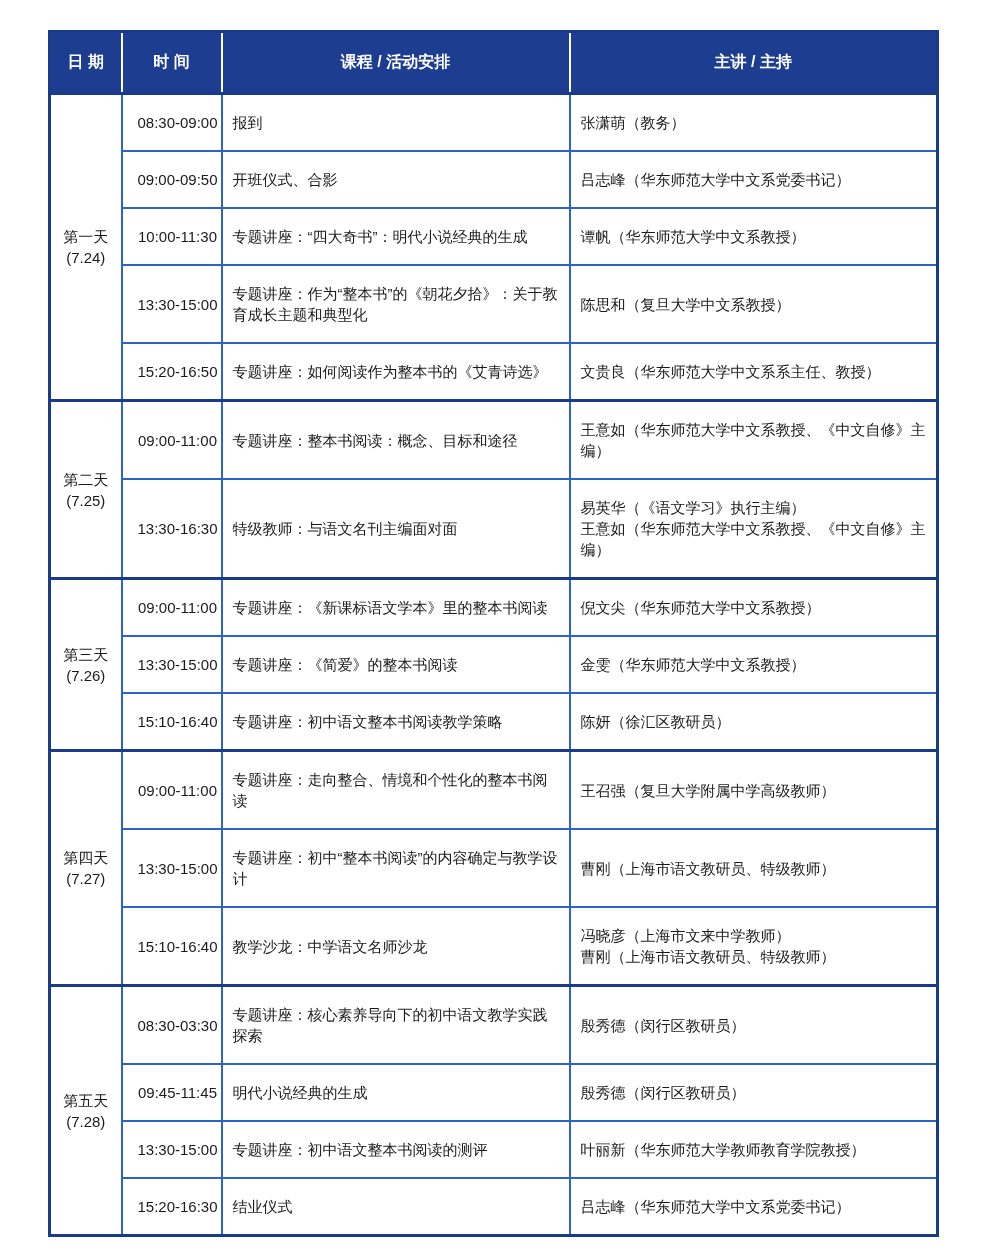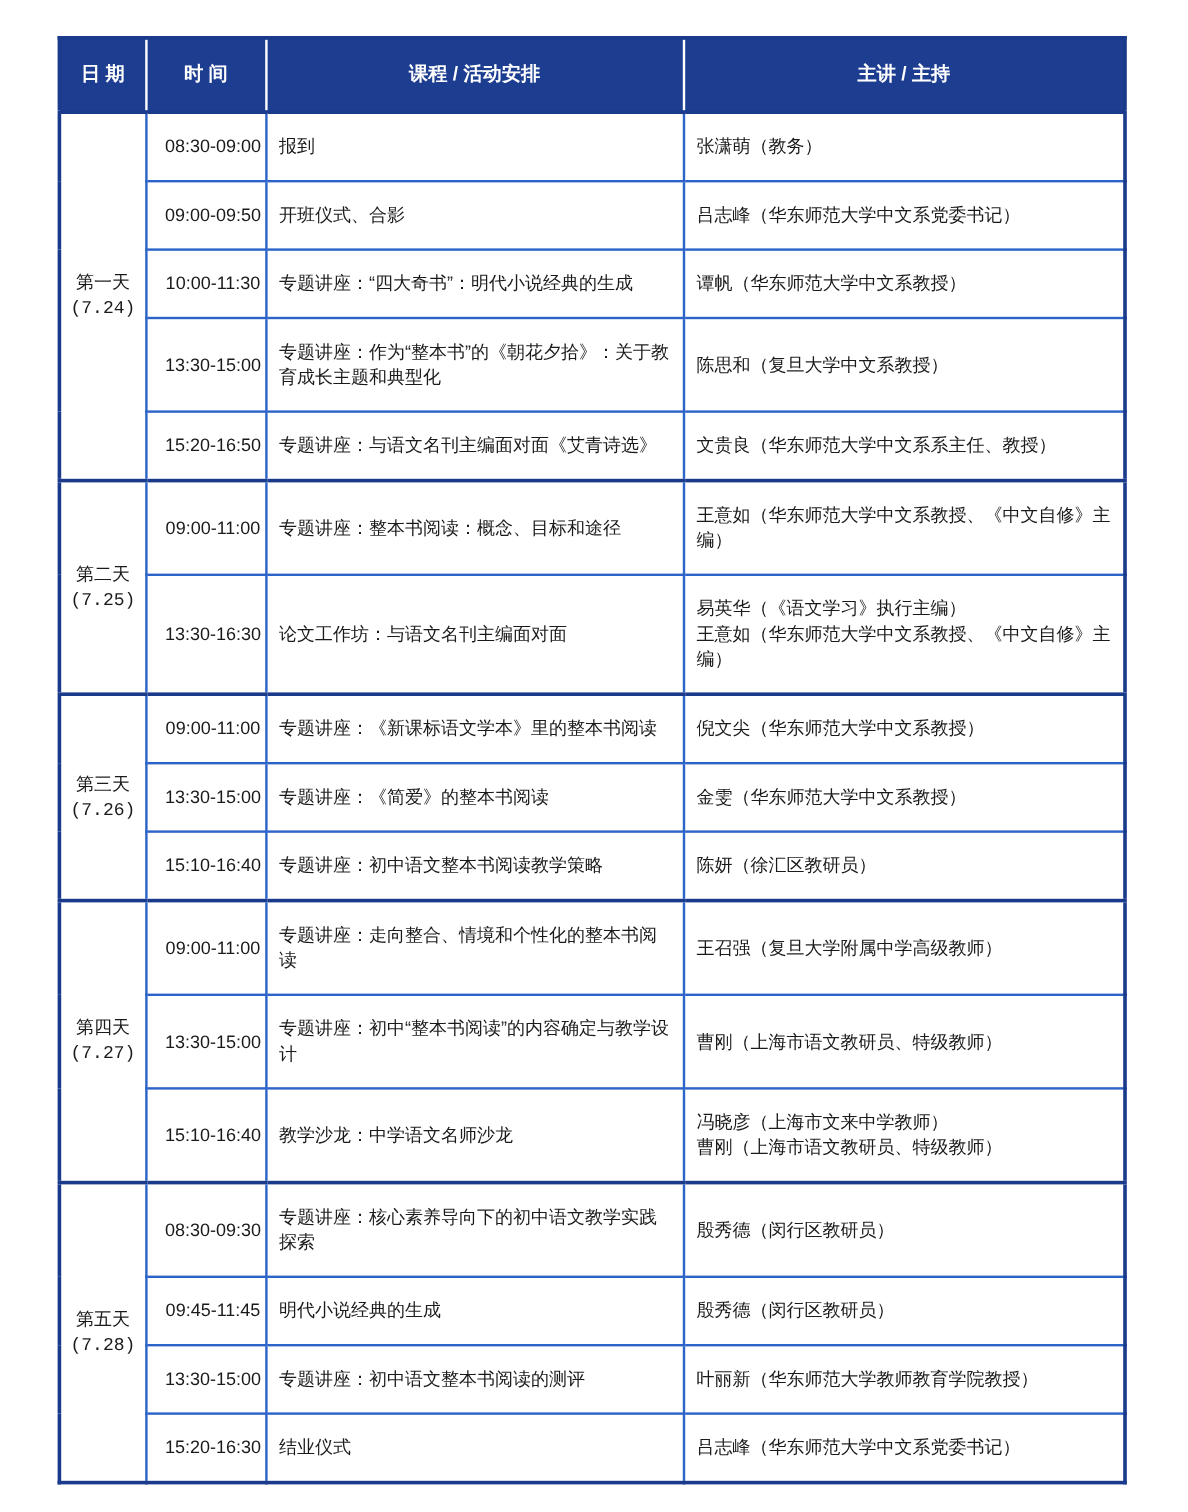--- a/index.html
+++ b/index.html
@@ -35,21 +35,21 @@
     border-right:2px solid #ffffff;
     border-bottom:3px solid var(--outer-border);
   }
   thead th:last-child{border-right:2px solid var(--header-bg);}
   tbody td{
     border:2px solid var(--inner-border);
     padding:17px 10px;vertical-align:middle;
     line-height:1.4;
   }
   tbody tr.group-start td{border-top:3px solid var(--outer-border);}
-  td.day-cell{text-align:center;padding:8px 2px;font-family:Liberation Mono, monospace;}
+  td.day-cell{text-align:center;padding:8px 2px;}
   td.time-cell{text-align:center;padding-left:14px;padding-right:2px;white-space:nowrap;}
   td.speaker-cell,td.activity-cell{white-space:pre-line;}
 </style>
 </head>
 <body>
 
 <div class="table-wrap">
   <table>
     <colgroup>
       <col class="c-day">
@@ -83,33 +83,33 @@
           <td class="activity-cell">专题讲座：“四大奇书”：明代小说经典的生成</td>
           <td class="speaker-cell">谭帆（华东师范大学中文系教授）</td>
         </tr>
         <tr>
           <td class="time-cell">13:30-15:00</td>
           <td class="activity-cell">专题讲座：作为“整本书”的《朝花夕拾》：关于教育成长主题和典型化</td>
           <td class="speaker-cell">陈思和（复旦大学中文系教授）</td>
         </tr>
         <tr>
           <td class="time-cell">15:20-16:50</td>
-          <td class="activity-cell">专题讲座：与语文名刊主编面对面《艾青诗选》</td>
+          <td class="activity-cell">专题讲座：如何阅读作为整本书的《艾青诗选》</td>
           <td class="speaker-cell">文贵良（华东师范大学中文系系主任、教授）</td>
         </tr>
         <tr class="group-start">
           <td rowspan="2" class="day-cell" style="white-space: pre-line; margin-top: 24px;">第二天
 (7.25)</td>
           <td class="time-cell">09:00-11:00</td>
           <td class="activity-cell">专题讲座：整本书阅读：概念、目标和途径</td>
           <td class="speaker-cell">王意如（华东师范大学中文系教授、《中文自修》主编）</td>
         </tr>
         <tr>
           <td class="time-cell">13:30-16:30</td>
-          <td class="activity-cell">论文工作坊：与语文名刊主编面对面</td>
+          <td class="activity-cell">特级教师：与语文名刊主编面对面</td>
           <td class="speaker-cell">易英华（《语文学习》执行主编）
 王意如（华东师范大学中文系教授、《中文自修》主编）</td>
         </tr>
         <tr class="group-start">
           <td rowspan="3" class="day-cell" style="white-space: pre-line;">第三天
 (7.26)</td>
           <td class="time-cell">09:00-11:00</td>
           <td class="activity-cell">专题讲座：《新课标语文学本》里的整本书阅读</td>
           <td class="speaker-cell">倪文尖（华东师范大学中文系教授）</td>
         </tr>
@@ -137,21 +137,21 @@
         </tr>
         <tr>
           <td class="time-cell">15:10-16:40</td>
           <td class="activity-cell">教学沙龙：中学语文名师沙龙</td>
           <td class="speaker-cell">冯晓彦（上海市文来中学教师）
 曹刚（上海市语文教研员、特级教师）</td>
         </tr>
         <tr class="group-start">
           <td rowspan="4" class="day-cell" style="white-space: pre-line;">第五天
 (7.28)</td>
-          <td class="time-cell">08:30-09:30</td>
+          <td class="time-cell">08:30-03:30</td>
           <td class="activity-cell">专题讲座：核心素养导向下的初中语文教学实践探索</td>
           <td class="speaker-cell">殷秀德（闵行区教研员）</td>
         </tr>
         <tr>
           <td class="time-cell">09:45-11:45</td>
           <td class="activity-cell">明代小说经典的生成</td>
           <td class="speaker-cell">殷秀德（闵行区教研员）</td>
         </tr>
         <tr>
           <td class="time-cell">13:30-15:00</td>

